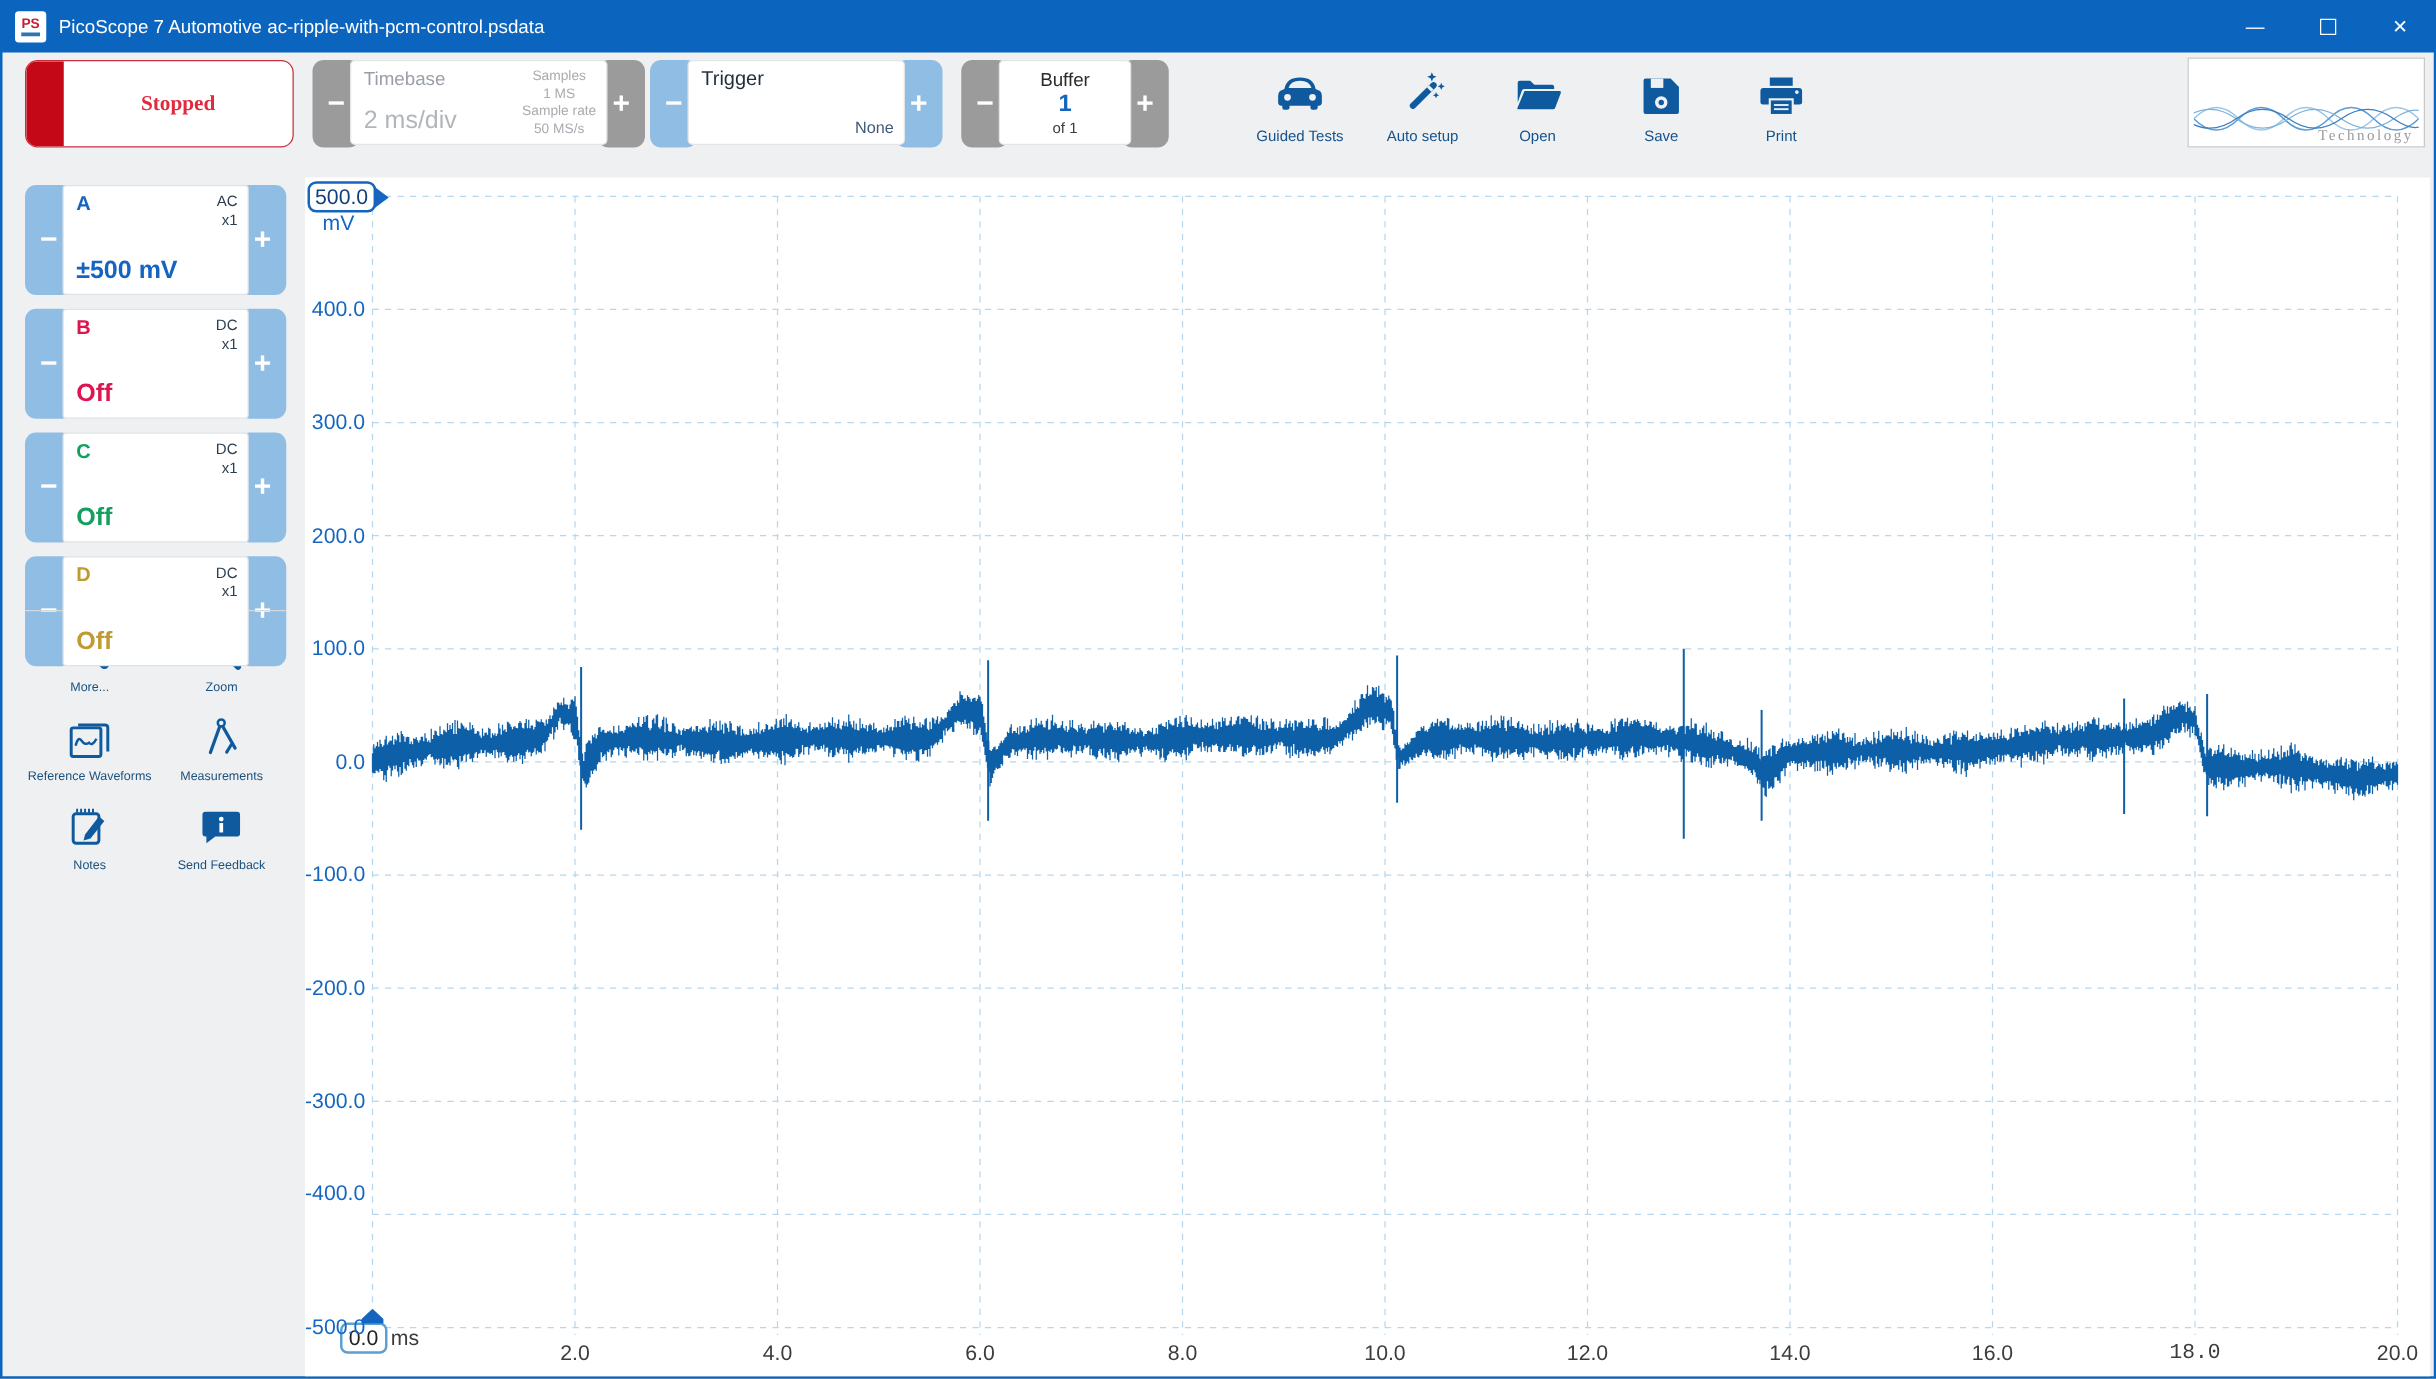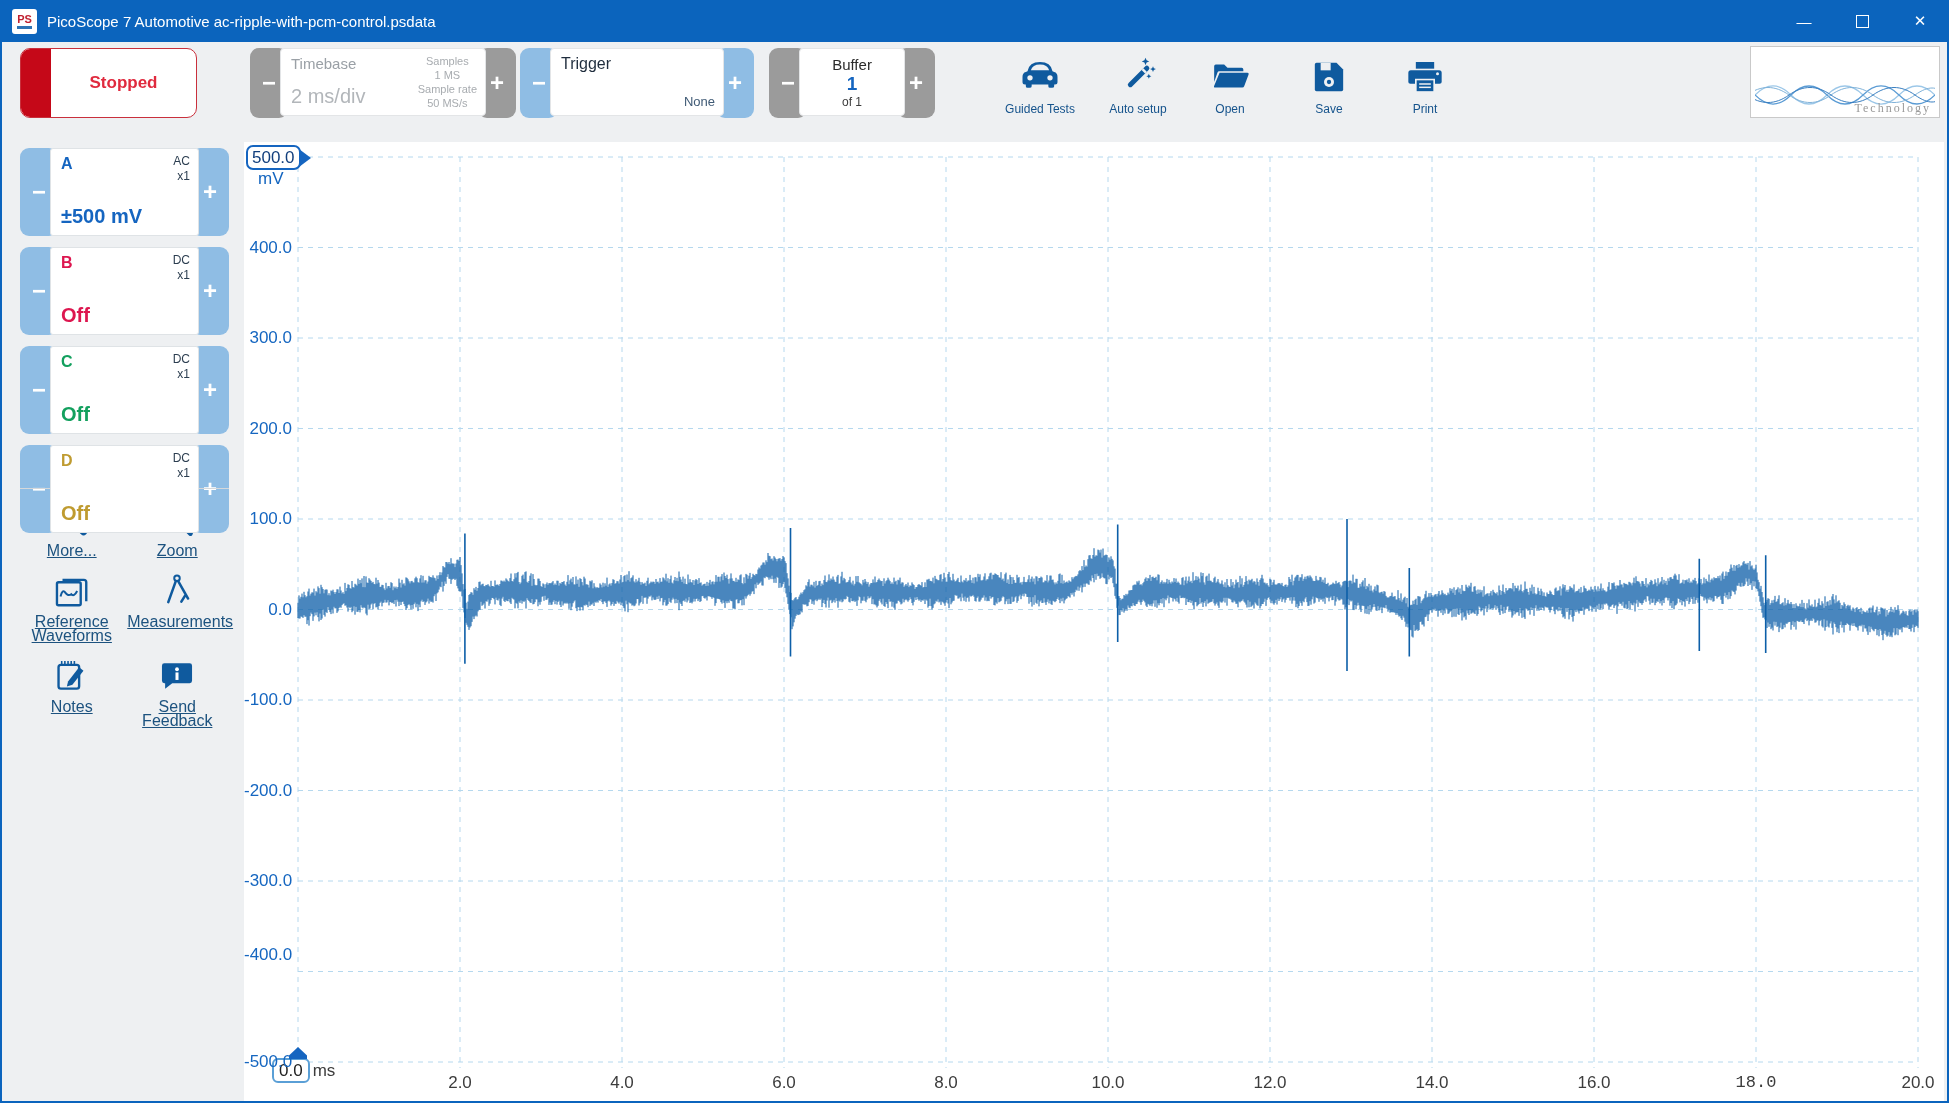--- a/index.html
+++ b/index.html
@@ -19,22 +19,22 @@
 
   
   .grp{position:absolute;top:46px;height:70px;display:flex;}
   .grp-btn{width:38px;height:70px;border-radius:9px;color:#fff;font-size:24px;font-weight:bold;
     display:flex;align-items:center;justify-content:center;flex:0 0 auto;}
   .grp-btn.gray{background:#9b9b9b;}
   .grp-btn.blue{background:#8fbde4;}
   .grp-panel{position:relative;z-index:1;background:#fff;border:1px solid #e3e5e7;border-radius:4px;
     margin:0 -8px;height:68px;box-sizing:border-box;}
 
-  .stopped{position:absolute;left:18px;top:46px;width:177px;height:70px;background:#fff;border:1.5px solid #c9303c;
-    border-radius:10px;box-sizing:border-box;overflow:hidden;display:flex;}
+  .stopped{position:absolute;left:18px;top:46px;width:215px;height:70px;background:#fff;border:1.5px solid #c9303c;
+    border-radius:10px;box-sizing:border-box;overflow:hidden;display:flex;font-family:Liberation Serif, serif;}
   .stopped .block{width:30px;background:#c50818;}
   .stopped .lbl{flex:1;display:flex;align-items:center;justify-content:center;color:#e02a3e;font-size:17px;font-weight:600;}
 
   .tb-label{position:absolute;left:10px;top:6px;font-size:15px;color:#9aa0a6;}
   .tb-value{position:absolute;left:10px;bottom:7px;font-size:20px;color:#b2b6ba;}
   .tb-right{position:absolute;right:8px;top:5px;text-align:center;font-size:11px;line-height:14px;color:#a8acb0;}
   .trg-label{position:absolute;left:10px;top:6px;font-size:16px;color:#1f2d3d;}
   .trg-mode{position:absolute;right:8px;bottom:6px;font-size:13px;color:#3f5a75;}
   .buf-panel{display:flex;flex-direction:column;align-items:center;justify-content:center;gap:1px;}
   .buf-label{font-size:15px;color:#2b2b2b;}
@@ -59,21 +59,21 @@
     display:flex;align-items:center;justify-content:center;flex:0 0 auto;}
   .ch-panel{position:relative;z-index:1;flex:1;background:#fff;border:1px solid #dfe3e6;border-radius:3px;margin:0 -8px;}
   .ch-id{position:absolute;left:10px;top:6px;font-size:16px;font-weight:bold;color:var(--ch);}
   .ch-mode{position:absolute;right:8px;top:5px;text-align:right;font-size:12px;line-height:15px;color:#2c3e50;}
   .ch-value{position:absolute;left:10px;bottom:7px;font-size:20px;font-weight:bold;color:var(--ch);}
 
   .tools{position:absolute;left:18px;top:486px;width:209px;border-top:1px solid #d5d8da;padding-top:12px;
     display:grid;grid-template-columns:1fr 1fr;row-gap:14px;column-gap:2px;}
   .tool{display:flex;flex-direction:column;align-items:center;gap:5px;cursor:default;}
   .tool svg{width:38px;height:38px;color:#0f5a9e;}
-  .tool .tlabel{font-size:16px;color:#1c527f;text-align:center;line-height:14px;max-width:100px;text-decoration:underline;}
+  .tool .tlabel{font-size:10px;color:#1c527f;text-align:center;line-height:14px;max-width:100px;}
 
   
   #chart{position:absolute;left:242px;top:140px;width:1700px;height:959px;background:#fff;}
   #plot-svg{position:absolute;left:0;top:0;}
   .ytick{position:absolute;left:0;width:48px;text-align:right;font-size:17px;color:#1566c0;}
   .xtick{position:absolute;width:60px;text-align:center;font-size:17px;color:#3c3c3c;}
   .yunit{position:absolute;left:14px;top:27px;font-size:17px;color:#1566c0;}
   .ytag{position:absolute;left:2px;top:3px;display:flex;align-items:center;}
   .ytag-box{border:2px solid #1565c0;border-radius:7px;background:#fff;color:#123f7d;font-size:17px;padding:0 4px;line-height:21px;}
   .ytag-arrow{width:0;height:0;border-left:12px solid #1565c0;border-top:9px solid transparent;border-bottom:9px solid transparent;margin-left:-2px;}

